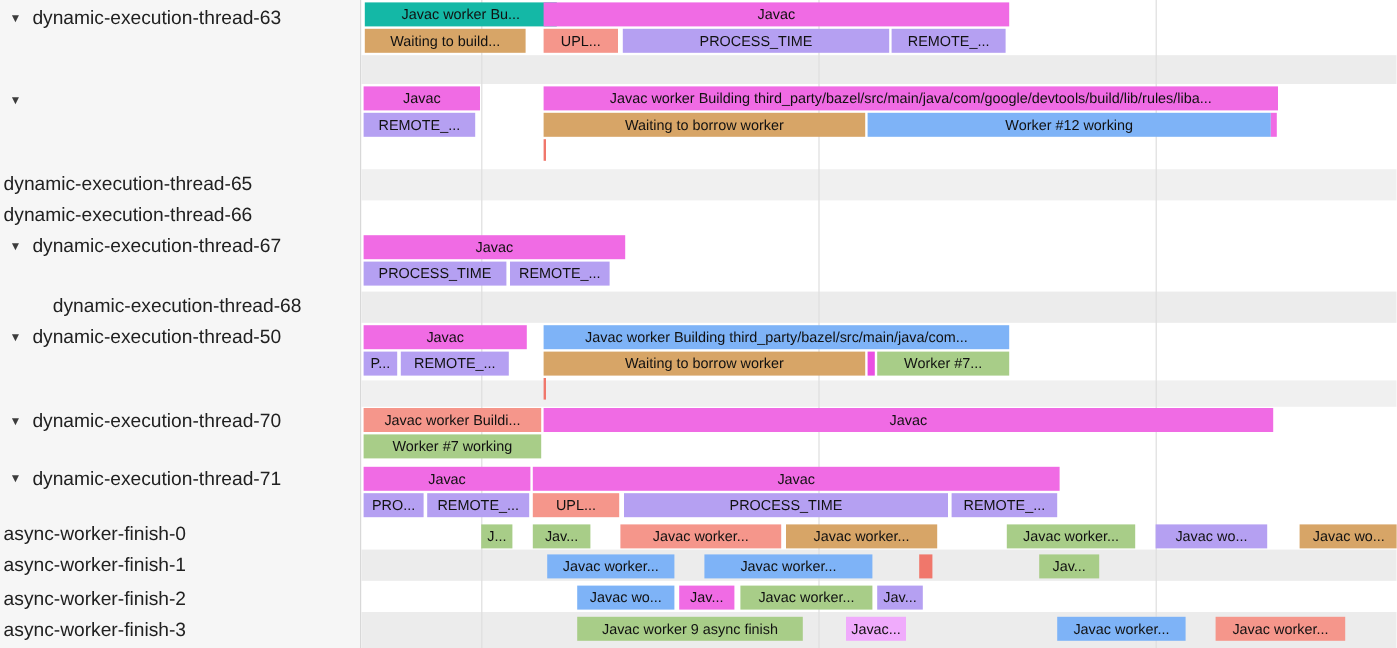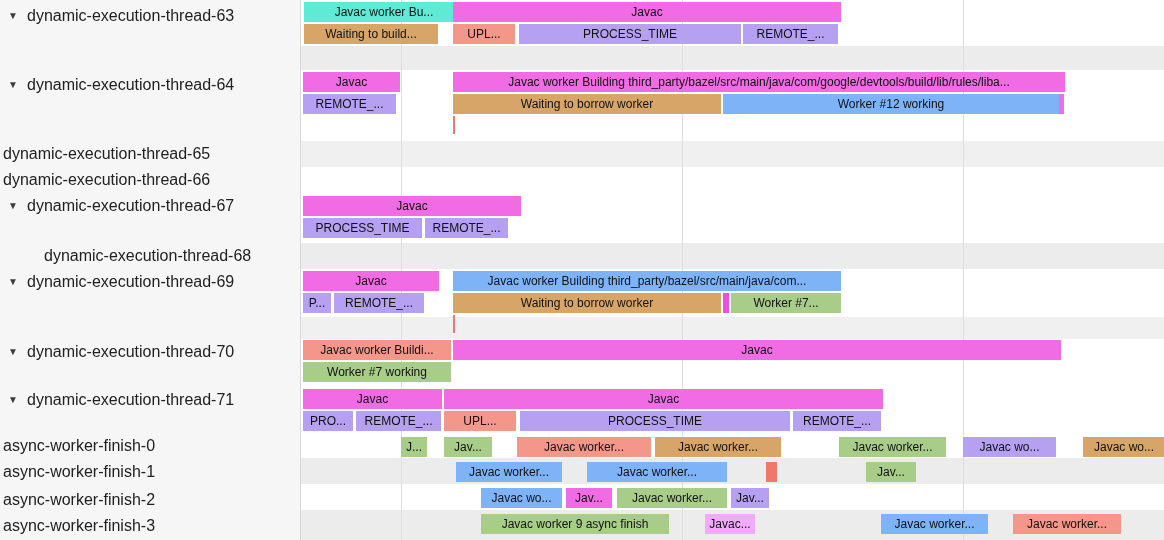--- a/index.html
+++ b/index.html
@@ -18,44 +18,44 @@
   .gridline { position:absolute; top:0; width:1px; height:540px; background:#dedede; }
   .bar { position:absolute; height:20px; font-size:12px; color:#111111; text-align:center;
          line-height:20px; overflow:hidden; white-space:nowrap; }
 </style>
 </head>
 <body>
 
 <div class="viewer">
   <div class="sidebar">
       <div class="thread-label expanded" style="top: 7px;"><span class="tri">▼</span><span>dynamic-execution-thread-63</span></div>
-      <div class="thread-label expanded" style="top: 76px;"><span class="tri">▼</span><span>dynamic-execution-thread-64</span></div>
+      <div class="thread-label expanded" style="top: 76px;"><span class="tri">▼</span></div>
       <div class="thread-label" style="top: 145px;"><span>dynamic-execution-thread-65</span></div>
       <div class="thread-label" style="top: 171px;"><span>dynamic-execution-thread-66</span></div>
       <div class="thread-label expanded" style="top: 197px;"><span class="tri">▼</span><span>dynamic-execution-thread-67</span></div>
       <div class="thread-label" style="top: 247px; padding-left: 44px;"><span>dynamic-execution-thread-68</span></div>
-      <div class="thread-label expanded" style="top: 273px;"><span class="tri">▼</span><span>dynamic-execution-thread-69</span></div>
+      <div class="thread-label expanded" style="top: 273px;"><span class="tri">▼</span><span>dynamic-execution-thread-50</span></div>
       <div class="thread-label expanded" style="top: 343px;"><span class="tri">▼</span><span>dynamic-execution-thread-70</span></div>
       <div class="thread-label expanded" style="top: 391px;"><span class="tri">▼</span><span>dynamic-execution-thread-71</span></div>
       <div class="thread-label" style="top: 437px;"><span>async-worker-finish-0</span></div>
       <div class="thread-label" style="top: 463px;"><span>async-worker-finish-1</span></div>
       <div class="thread-label" style="top: 491px;"><span>async-worker-finish-2</span></div>
       <div class="thread-label" style="top: 517px;"><span>async-worker-finish-3</span></div>
     </div>
   <div class="timeline">
       <div class="stripe" style="top: 46px; height: 24px; background: rgb(236, 236, 236);"></div>
       <div class="stripe" style="top: 141px; height: 26px; background: rgb(240, 240, 240);"></div>
       <div class="stripe" style="top: 243px; height: 26px; background: rgb(236, 236, 236);"></div>
       <div class="stripe" style="top: 317px; height: 22px; background: rgb(240, 240, 240);"></div>
       <div class="stripe" style="top: 458px; height: 26px; background: rgb(236, 236, 236);"></div>
       <div class="stripe" style="top: 510px; height: 30px; background: rgb(236, 236, 236);"></div>
       <div class="gridline" style="left: 100px;"></div>
       <div class="gridline" style="left: 381px;"></div>
       <div class="gridline" style="left: 662px;"></div>
-      <div class="bar" style="left: 3px; top: 2px; width: 160px; background: #5eead4;">Javac worker Bu...</div>
+      <div class="bar" style="left: 3px; top: 2px; width: 160px; background: #14b8a6;">Javac worker Bu...</div>
       <div class="bar" style="left: 152px; top: 2px; width: 388px; background: rgb(240, 107, 228);">Javac</div>
       <div class="bar" style="left: 3px; top: 24px; width: 134px; background: rgb(215, 165, 103);">Waiting to build...</div>
       <div class="bar" style="left: 152px; top: 24px; width: 62px; background: rgb(245, 150, 139);">UPL...</div>
       <div class="bar" style="left: 218px; top: 24px; width: 222px; background: rgb(181, 160, 242);">PROCESS_TIME</div>
       <div class="bar" style="left: 442px; top: 24px; width: 95px; background: rgb(181, 160, 242);">REMOTE_...</div>
       <div class="bar" style="left: 2px; top: 72px; width: 97px; background: rgb(240, 107, 228);">Javac</div>
       <div class="bar" style="left: 152px; top: 72px; width: 612px; background: rgb(240, 107, 228);">Javac worker Building third_party/bazel/src/main/java/com/google/devtools/build/lib/rules/liba...</div>
       <div class="bar" style="left: 2px; top: 94px; width: 93px; background: rgb(181, 160, 242);">REMOTE_...</div>
       <div class="bar" style="left: 152px; top: 94px; width: 268px; background: rgb(215, 165, 103);">Waiting to borrow worker</div>
       <div class="bar" style="left: 422px; top: 94px; width: 336px; background: rgb(126, 179, 247);">Worker #12 working</div>

